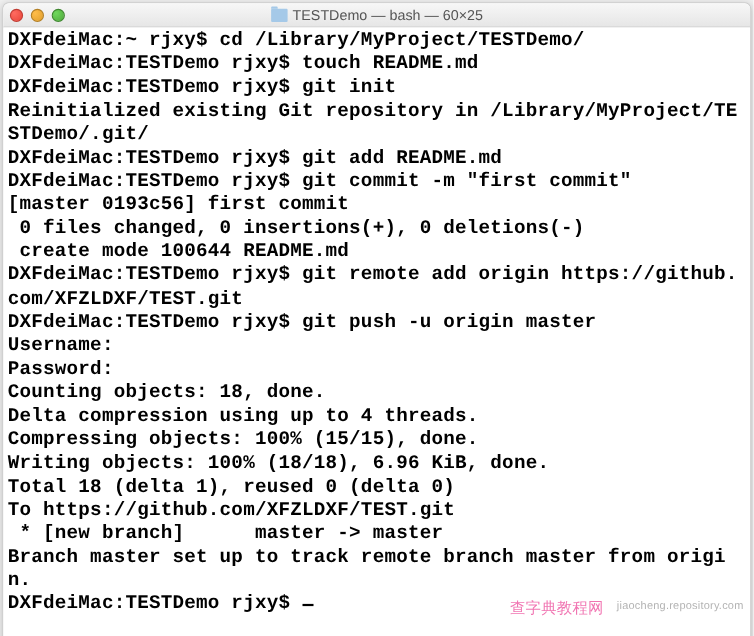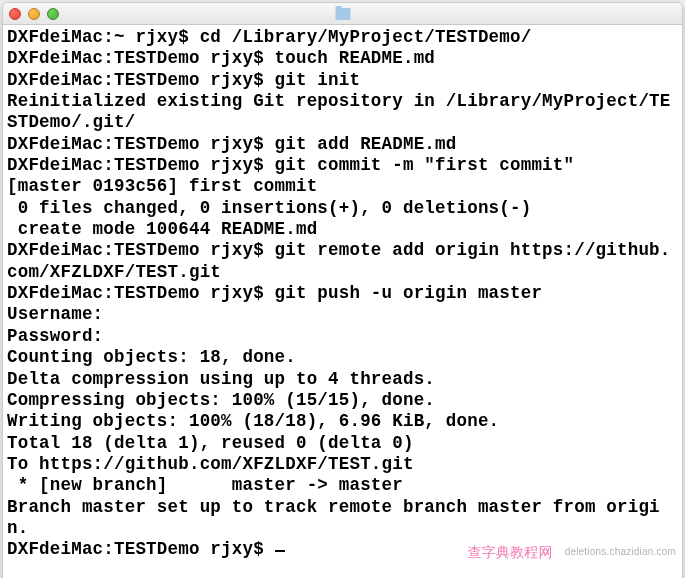--- a/index.html
+++ b/index.html
@@ -116,20 +116,21 @@
 
 <div class="terminal-window">
   <div class="title-bar">
     <div class="traffic-lights">
       <div class="traffic-light light-close"></div>
       <div class="traffic-light light-minimize"></div>
       <div class="traffic-light light-zoom"></div>
     </div>
     <div class="title-center">
       <div class="folder-icon"></div>
+      <span>TESTDemo — bash — 60×25</span>
     </div>
   </div>
   <div class="terminal-content"><span id="term-text">DXFdeiMac:~ rjxy$ cd /Library/MyProject/TESTDemo/
 DXFdeiMac:TESTDemo rjxy$ touch README.md
 DXFdeiMac:TESTDemo rjxy$ git init
 Reinitialized existing Git repository in /Library/MyProject/TESTDemo/.git/
 DXFdeiMac:TESTDemo rjxy$ git add README.md
 DXFdeiMac:TESTDemo rjxy$ git commit -m "first commit"
 [master 0193c56] first commit
  0 files changed, 0 insertions(+), 0 deletions(-)
@@ -143,17 +144,17 @@
 Compressing objects: 100% (15/15), done.
 Writing objects: 100% (18/18), 6.96 KiB, done.
 Total 18 (delta 1), reused 0 (delta 0)
 To https://github.com/XFZLDXF/TEST.git
  * [new branch]      master -&gt; master
 Branch master set up to track remote branch master from origin.
 DXFdeiMac:TESTDemo rjxy$ </span><span class="cursor"></span>
     <div class="watermark-group">
       <span class="watermark wm-orange">查字典教程网</span>
       <div>
-        <div class="watermark wm-small">deletions.chazidian.com</div>
+        <div class="watermark wm-small">jiaocheng.repository.com</div>
       </div>
     </div>
   </div>
 </div>
 
 </body></html>

